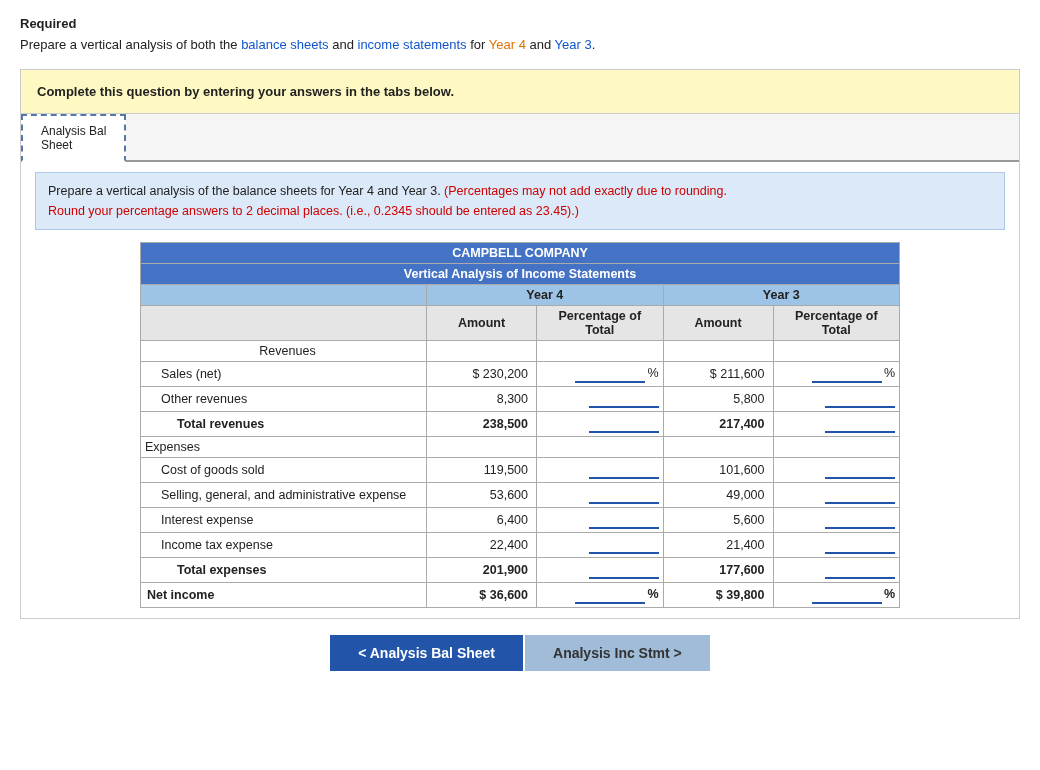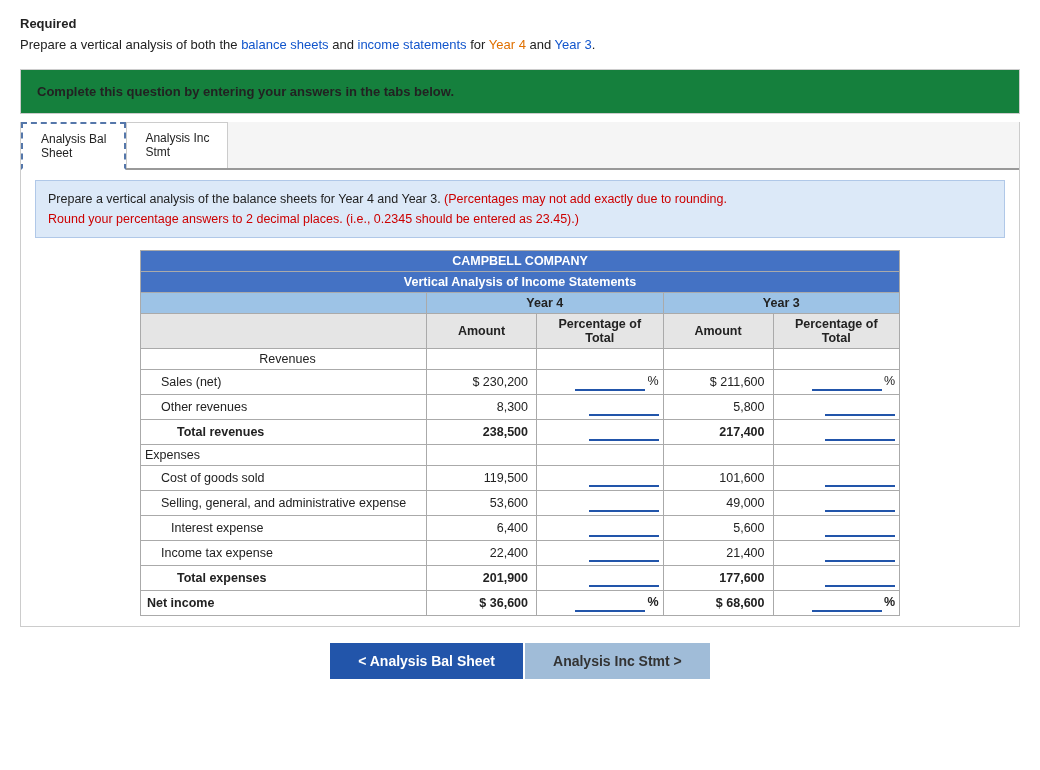--- a/index.html
+++ b/index.html
@@ -18,24 +18,24 @@
       margin-bottom: 4px;
     }
     .required-desc {
       margin-bottom: 14px;
       line-height: 1.5;
     }
     .required-desc .blue { color: #1155cc; }
     .required-desc .orange { color: #e07000; }
 
     .instruction-box {
-      background: #15803d;
+      background: #fef9c3;
       border: 1px solid #ccc;
       padding: 14px 16px;
-      margin-bottom: 8px;
+      margin-bottom: 0;
       font-weight: bold;
       font-size: 13px;
     }
 
     .tabs-container {
       border: 1px solid #ccc;
       border-top: none;
     }
 
     .tabs-row {
@@ -179,23 +179,20 @@
 </div>
 
 <div class="instruction-box">
   <span>Complete this question by entering your answers in the tabs below.</span>
 </div>
 
 <div class="tabs-container">
   <div class="tabs-row">
     <div class="tab active">
       Analysis Bal<br>Sheet
-    </div>
-    <div class="tab">
-      Analysis Inc<br>Stmt
     </div>
   </div>
 
   <div class="tab-content">
     <div class="info-box">
       <span class="black">Prepare a vertical analysis of the balance sheets for Year 4 and Year 3. </span>(Percentages may not add exactly due to rounding.<br>Round your percentage answers to 2 decimal places. (i.e., 0.2345 should be entered as 23.45).)
     </div>
 
     <table class="main-table">
       <colgroup>
@@ -269,21 +266,21 @@
             <td style="text-align: right; padding-right: 4px;"><input type="text" class="pct-input" style=""></td>
           </tr>
           <tr class="data-row">
             <td style="padding-left: 20px;">Selling, general, and administrative expense</td>
             <td class="amount-cell">53,600</td>
             <td style="text-align: right; padding-right: 4px;"><input type="text" class="pct-input" style=""></td>
             <td class="amount-cell">49,000</td>
             <td style="text-align: right; padding-right: 4px;"><input type="text" class="pct-input" style=""></td>
           </tr>
           <tr class="data-row">
-            <td style="padding-left: 30px; margin-top: 16px;">Interest expense</td>
+            <td style="padding-left: 20px; margin-top: 16px;">Interest expense</td>
             <td class="amount-cell">6,400</td>
             <td style="text-align: right; padding-right: 4px;"><input type="text" class="pct-input" style=""></td>
             <td class="amount-cell">5,600</td>
             <td style="text-align: right; padding-right: 4px;"><input type="text" class="pct-input" style=""></td>
           </tr>
           <tr class="data-row">
             <td style="padding-left: 20px;">Income tax expense</td>
             <td class="amount-cell">22,400</td>
             <td style="text-align: right; padding-right: 4px;"><input type="text" class="pct-input" style=""></td>
             <td class="amount-cell">21,400</td>
@@ -293,21 +290,21 @@
             <td style="padding-left: 36px;">Total expenses</td>
             <td class="amount-cell">201,900</td>
             <td style="text-align: right; padding-right: 4px;"><input type="text" class="pct-input" style=""></td>
             <td class="amount-cell">177,600</td>
             <td style="text-align: right; padding-right: 4px;"><input type="text" class="pct-input" style=""></td>
           </tr>
           <tr class="data-row bold-row">
             <td style="">Net income</td>
             <td class="amount-cell">$ 36,600</td>
             <td style="text-align: right; padding-right: 4px;"><input type="text" class="pct-input" style=""><span class="pct-symbol">%</span></td>
-            <td class="amount-cell">$ 68,600</td>
+            <td class="amount-cell">$ 39,800</td>
             <td style="text-align: right; padding-right: 4px;"><input type="text" class="pct-input" style=""><span class="pct-symbol">%</span></td>
           </tr>
         </tbody>
     </table>
   </div>
 </div>
 
 <div class="nav-buttons">
   <button class="nav-btn nav-btn-prev">&lt; Analysis Bal Sheet</button>
   <button class="nav-btn nav-btn-next">Analysis Inc Stmt &gt;</button>

